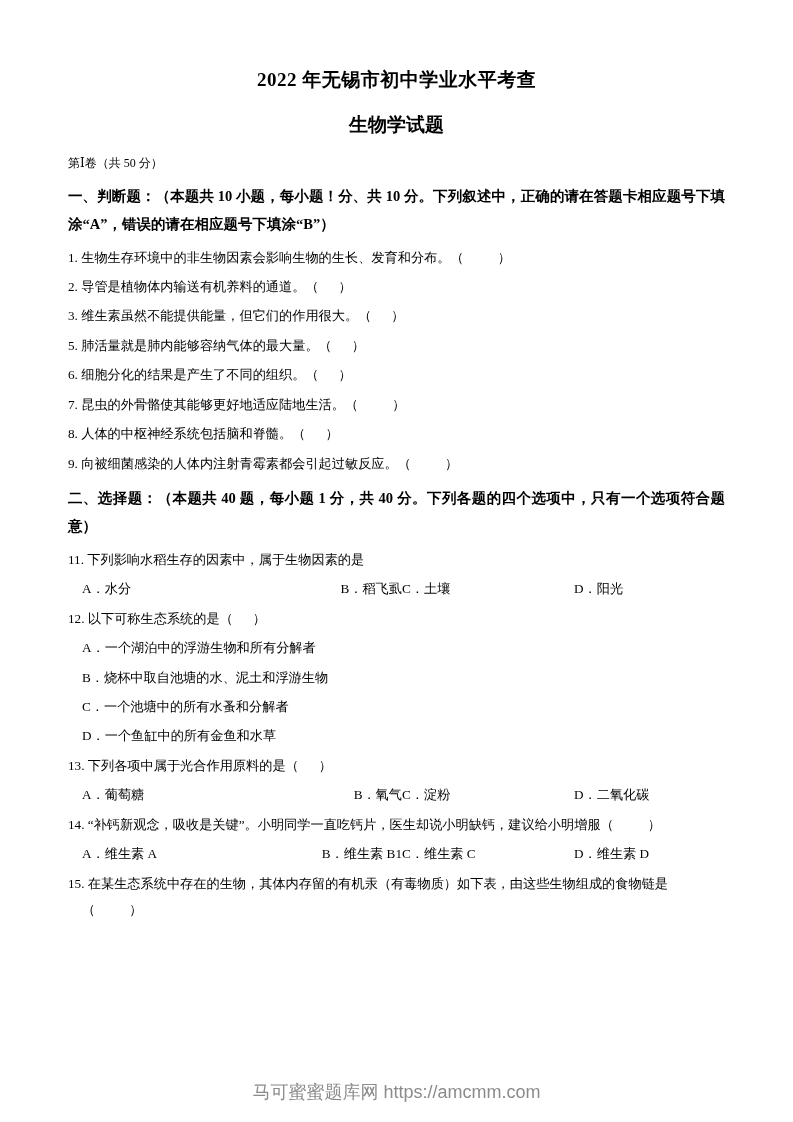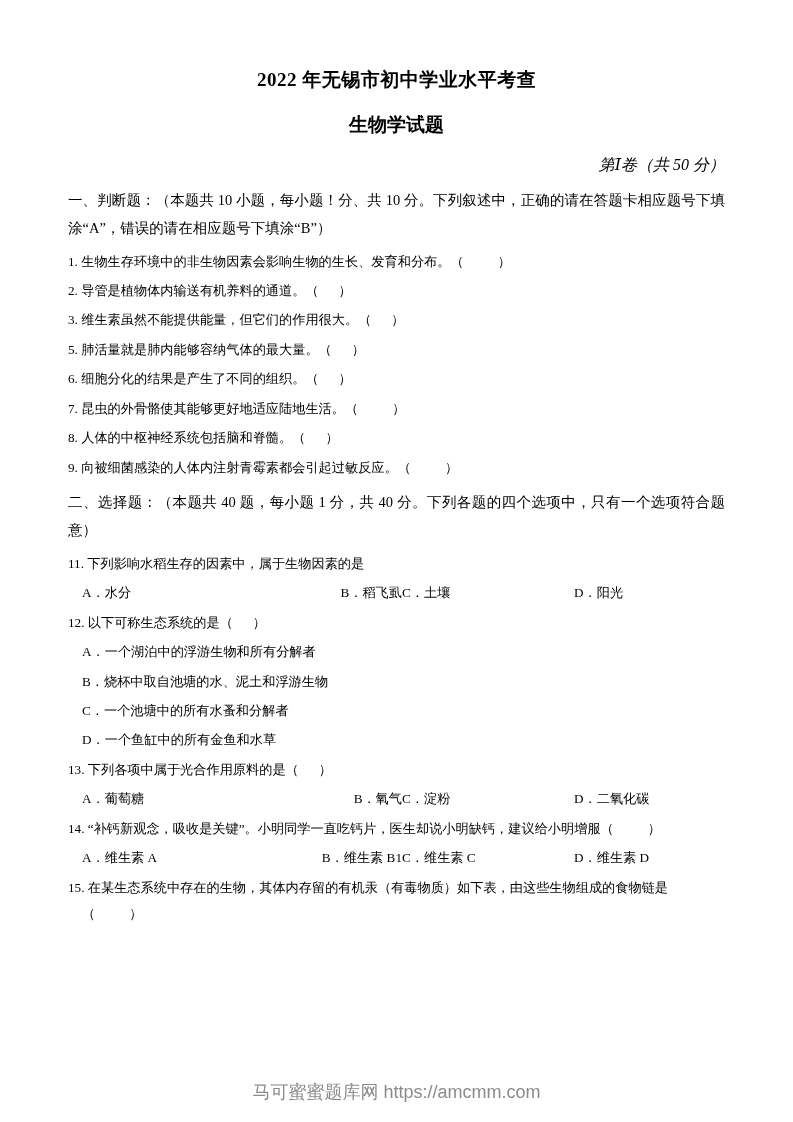--- a/index.html
+++ b/index.html
@@ -31,29 +31,28 @@
     line-height: 1.5;
   }
   .title-sub {
     text-align: center;
     font-size: 19px;
     font-weight: bold;
     margin: 16px 0 0 0;
     line-height: 1.5;
   }
   .title-vol {
-    text-align: right;
-    font-size: 16px;
+    text-align: left;
+    font-size: 12px;
     font-weight: normal;
     margin: 16px 0 0 0;
-    font-style: italic;
   }
   .section-head {
     font-size: 14.5px;
-    font-weight: normal;
+    font-weight: bold;
     line-height: 1.95;
     margin-top: 10px;
     text-align: justify;
   }
   .q {
     font-size: 13.2px;
     line-height: 1.55;
     margin-top: 9px;
     text-align: justify;
     padding-left: 14px;

